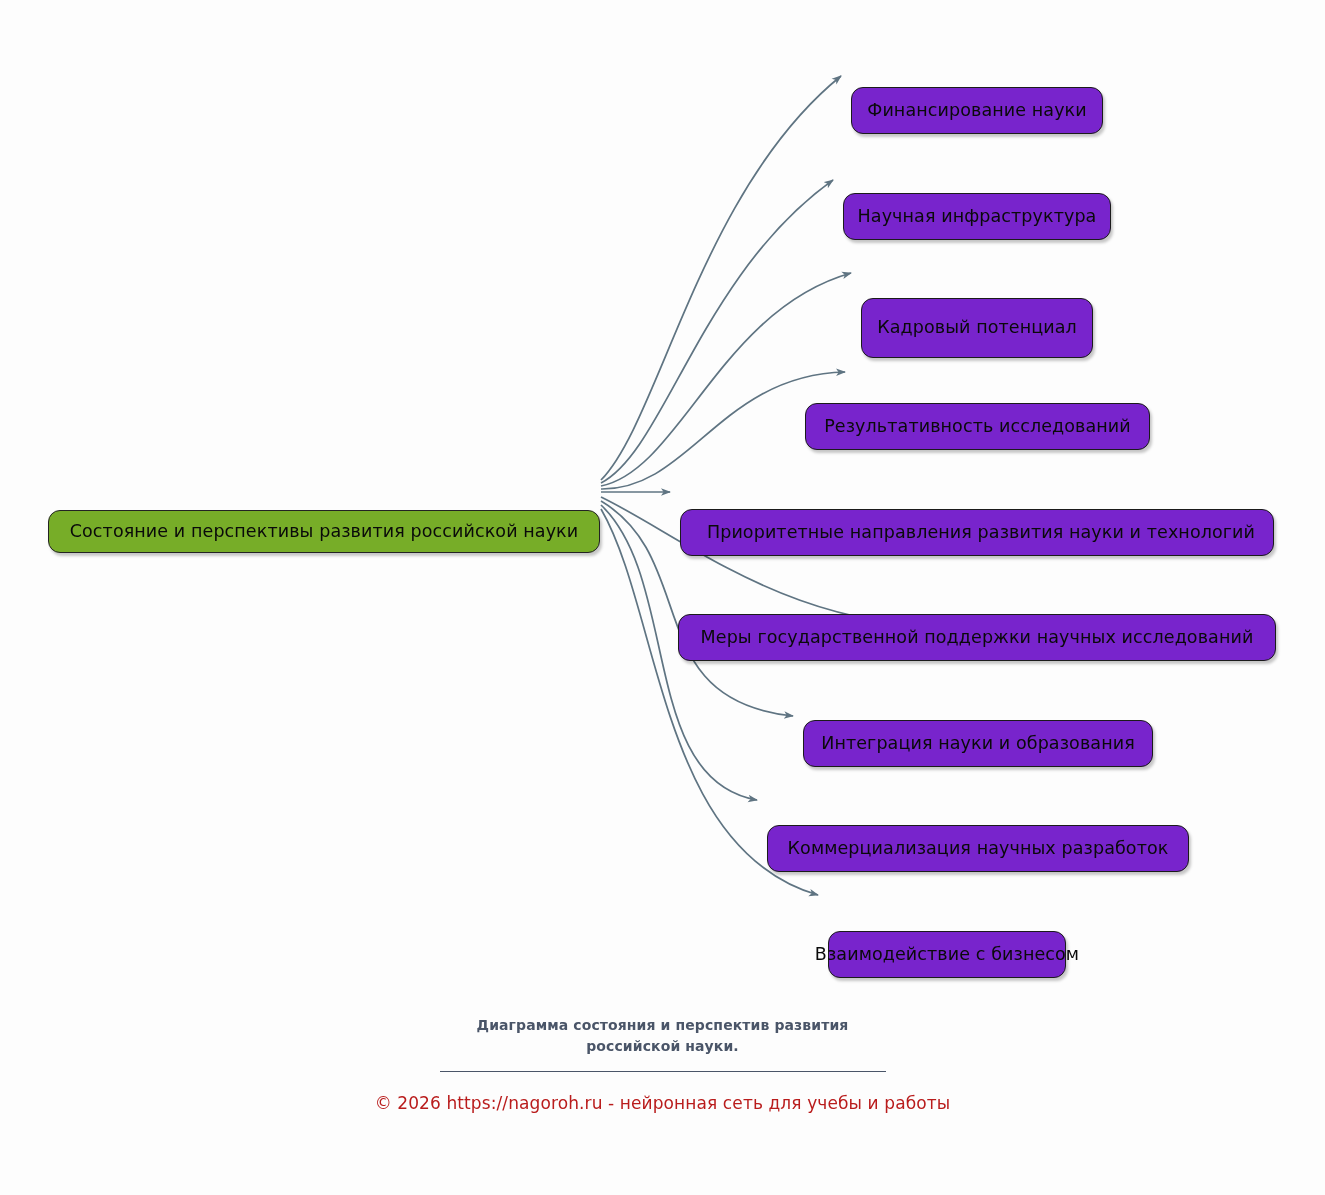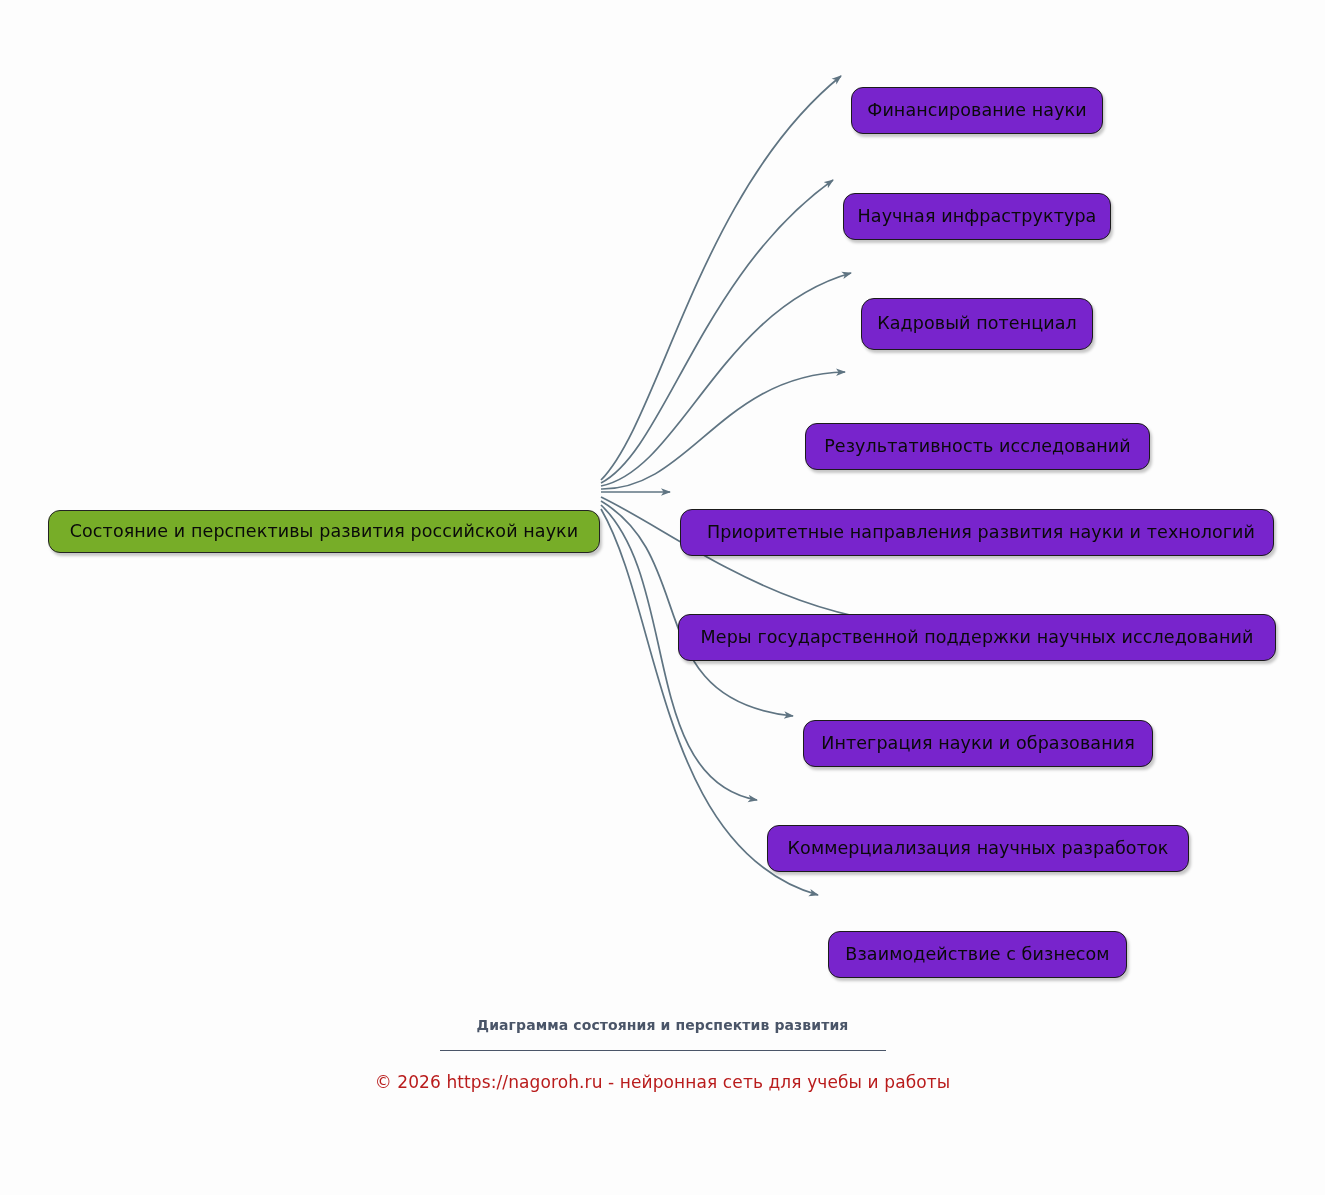--- a/index.html
+++ b/index.html
@@ -118,35 +118,36 @@
       <path d="M601,509 C660,610 660,850 818,895"></path>
     </g>
   </svg>
 
   <div class="node root" style="left:48px; top:471px; width:552px; height:43px;">Состояние и перспективы развития российской науки</div>
 
   <div class="node leaf" style="left:851px; top:48px; width:252px; height:47px;">Финансирование науки</div>
 
   <div class="node leaf" style="left:843px; top:154px; width:268px; height:47px;">Научная инфраструктура</div>
 
-  <div class="node leaf" style="left:861px; top:259px; width:232px; height:52px;border-radius:13px;">Кадровый потенциал</div>
+  <div class="node leaf" style="left:861px; top:259px; width:232px; height:60px;">Кадровый потенциал</div>
 
-  <div class="node leaf" style="left:805px; top:384px; width:345px; height:47px;">Результативность исследований</div>
+  <div class="node leaf" style="left:805px; top:364px; width:345px; height:47px;">Результативность исследований</div>
 
   <div class="node leaf" style="left:680px; top:470px; width:594px; height:47px;padding-left:22px;">Приоритетные направления развития науки и технологий</div>
 
   <div class="node leaf" style="left:678px; top:575px; width:598px; height:47px;">Меры государственной поддержки научных исследований</div>
 
   <div class="node leaf" style="left:767px; top:786px; width:422px; height:47px;">Коммерциализация научных разработок</div>
 
   <div class="node leaf" style="left:803px; top:681px; width:350px; height:47px;">Интеграция науки и образования</div>
 
-  <div class="node leaf" style="left:828px; top:892px; width:299px; height:47px;">Взаимодействие с бизнесом</div>
+  <div class="node leaf" style="left:828px; top:892px; width:238px; height:47px;">Взаимодействие с бизнесом</div>
 
 </div>
 
 <div id="footer">
   <div id="footer-title">
     <div>Диаграмма состояния и перспектив развития</div>
+    <div>российской науки.</div>
   </div>
   <div id="footer-rule"></div>
   <div id="footer-credit">© 2026 https://nagoroh.ru - нейронная сеть для учебы и работы</div>
 </div>
 
 </body></html>

